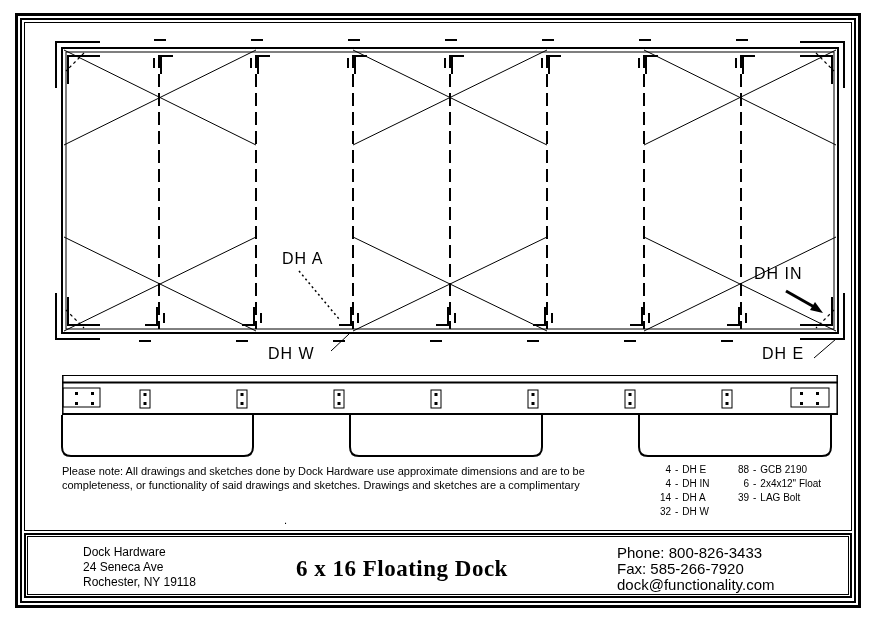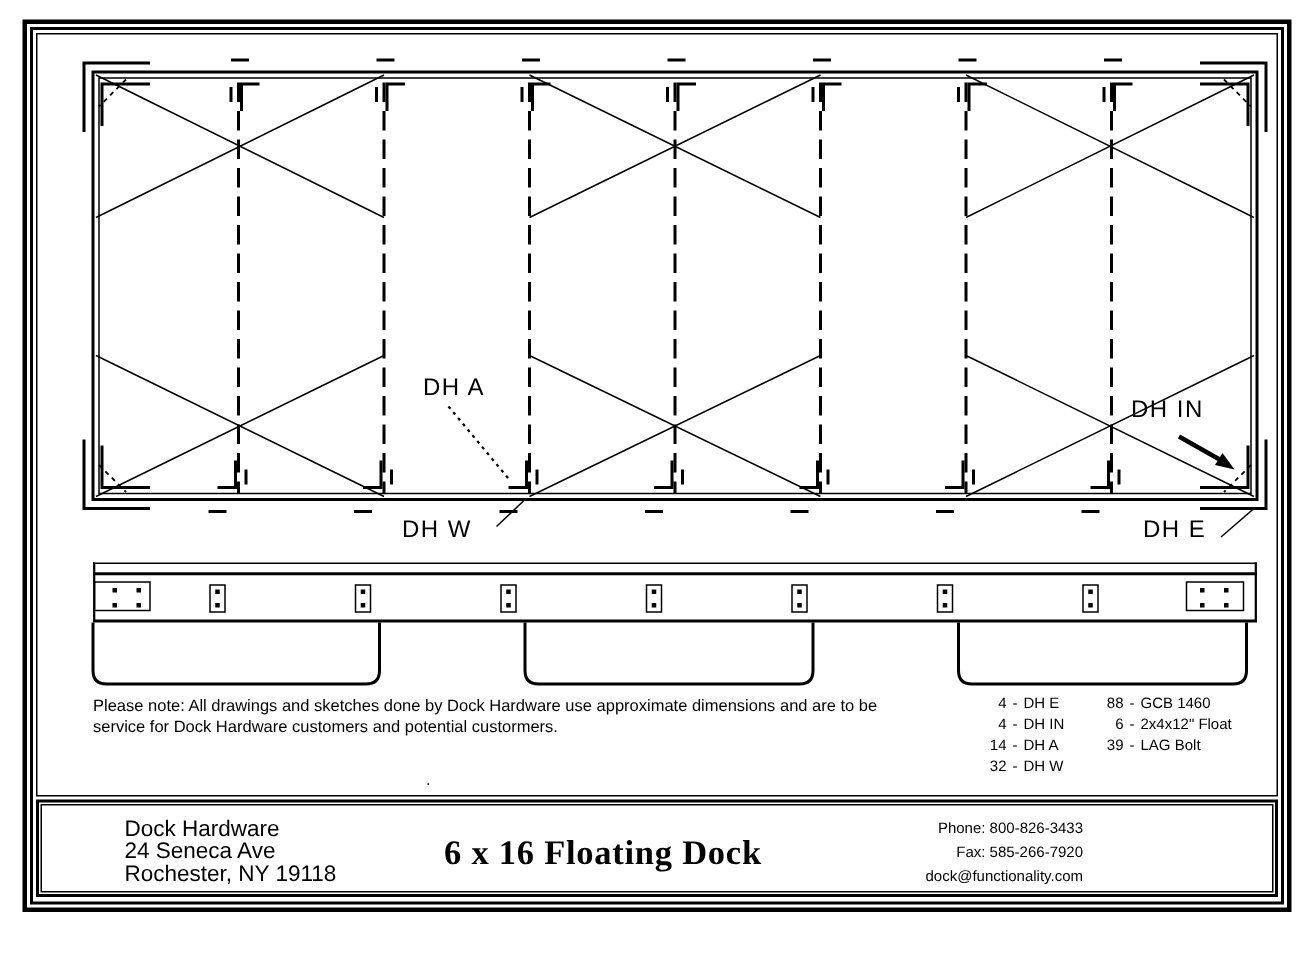--- a/index.html
+++ b/index.html
@@ -23,24 +23,24 @@
   
   .parts{top:463px;font-size:10px;line-height:14px;}
   .parts-col-1{left:645px;}
   .parts-col-2{left:723px;}
   .parts .row{white-space:nowrap;}
   .parts .qty{display:inline-block;width:26px;text-align:right;}
   .parts .sep{display:inline-block;margin:0 4px;}
   
   .footer-box{left:24px;top:533px;width:828px;height:65px;border:2px solid #000;}
   .footer-box-inner{position:absolute;left:1px;top:1px;right:1px;bottom:1px;border:1px solid #000;}
-  .address{left:83px;top:545px;font-size:15px;line-height:15px;white-space:nowrap;}
+  .address{left:83px;top:545px;font-size:12px;line-height:15px;white-space:nowrap;}
   .title{left:296px;top:556px;font-family:"Liberation Serif", serif;font-weight:bold;
          font-size:23px;letter-spacing:0.5px;white-space:nowrap;}
-  .contact{left:617px;top:545px;font-size:10px;line-height:16px;white-space:nowrap;text-align:right;}
+  .contact{left:617px;top:545px;font-size:15px;line-height:16px;white-space:nowrap;}
   svg line, svg path, svg rect.frame, svg polyline{stroke:#000;fill:none;}
 </style>
 </head>
 <body>
 
 <div class="abs border-outer"></div>
 <div class="abs border-mid"></div>
 <div class="abs content-box"></div>
 
 <svg class="abs drawing" viewBox="0 0 877 638" xmlns="http://www.w3.org/2000/svg">
@@ -213,32 +213,32 @@
   </g>
 </svg>
 
 <div class="abs plan-label" style="left:282px;top:250px;">DH A</div>
 <div class="abs plan-label" style="left:268px;top:345px;">DH W</div>
 <div class="abs plan-label" style="left:754px;top:265px;">DH IN</div>
 <div class="abs plan-label" style="left:762px;top:345px;">DH E</div>
 
 <div class="abs note">
   <div>Please note: All drawings and sketches done by Dock Hardware use approximate dimensions and are to be</div>
-  <div>service for Dock Hardware customers and potential custormers.</div>
+  <div>completeness, or functionality of said drawings and sketches. Drawings and sketches are a complimentary</div>
 </div>
 <div class="abs stray">.</div>
 
 <div class="abs parts parts-col-1">
   <div class="row"><span class="qty">4</span><span class="sep">-</span><span>DH E</span></div>
   <div class="row"><span class="qty">4</span><span class="sep">-</span><span>DH IN</span></div>
   <div class="row"><span class="qty">14</span><span class="sep">-</span><span>DH A</span></div>
   <div class="row"><span class="qty">32</span><span class="sep">-</span><span>DH W</span></div>
 </div>
 <div class="abs parts parts-col-2">
-  <div class="row"><span class="qty">88</span><span class="sep">-</span><span>GCB 1460</span></div>
+  <div class="row"><span class="qty">88</span><span class="sep">-</span><span>GCB 2190</span></div>
   <div class="row"><span class="qty">6</span><span class="sep">-</span><span>2x4x12" Float</span></div>
   <div class="row"><span class="qty">39</span><span class="sep">-</span><span>LAG Bolt</span></div>
 </div>
 
 <div class="abs footer-box">
   <div class="footer-box-inner"></div>
 </div>
 <div class="abs address">
   <div>Dock Hardware</div>
   <div>24 Seneca Ave</div>

